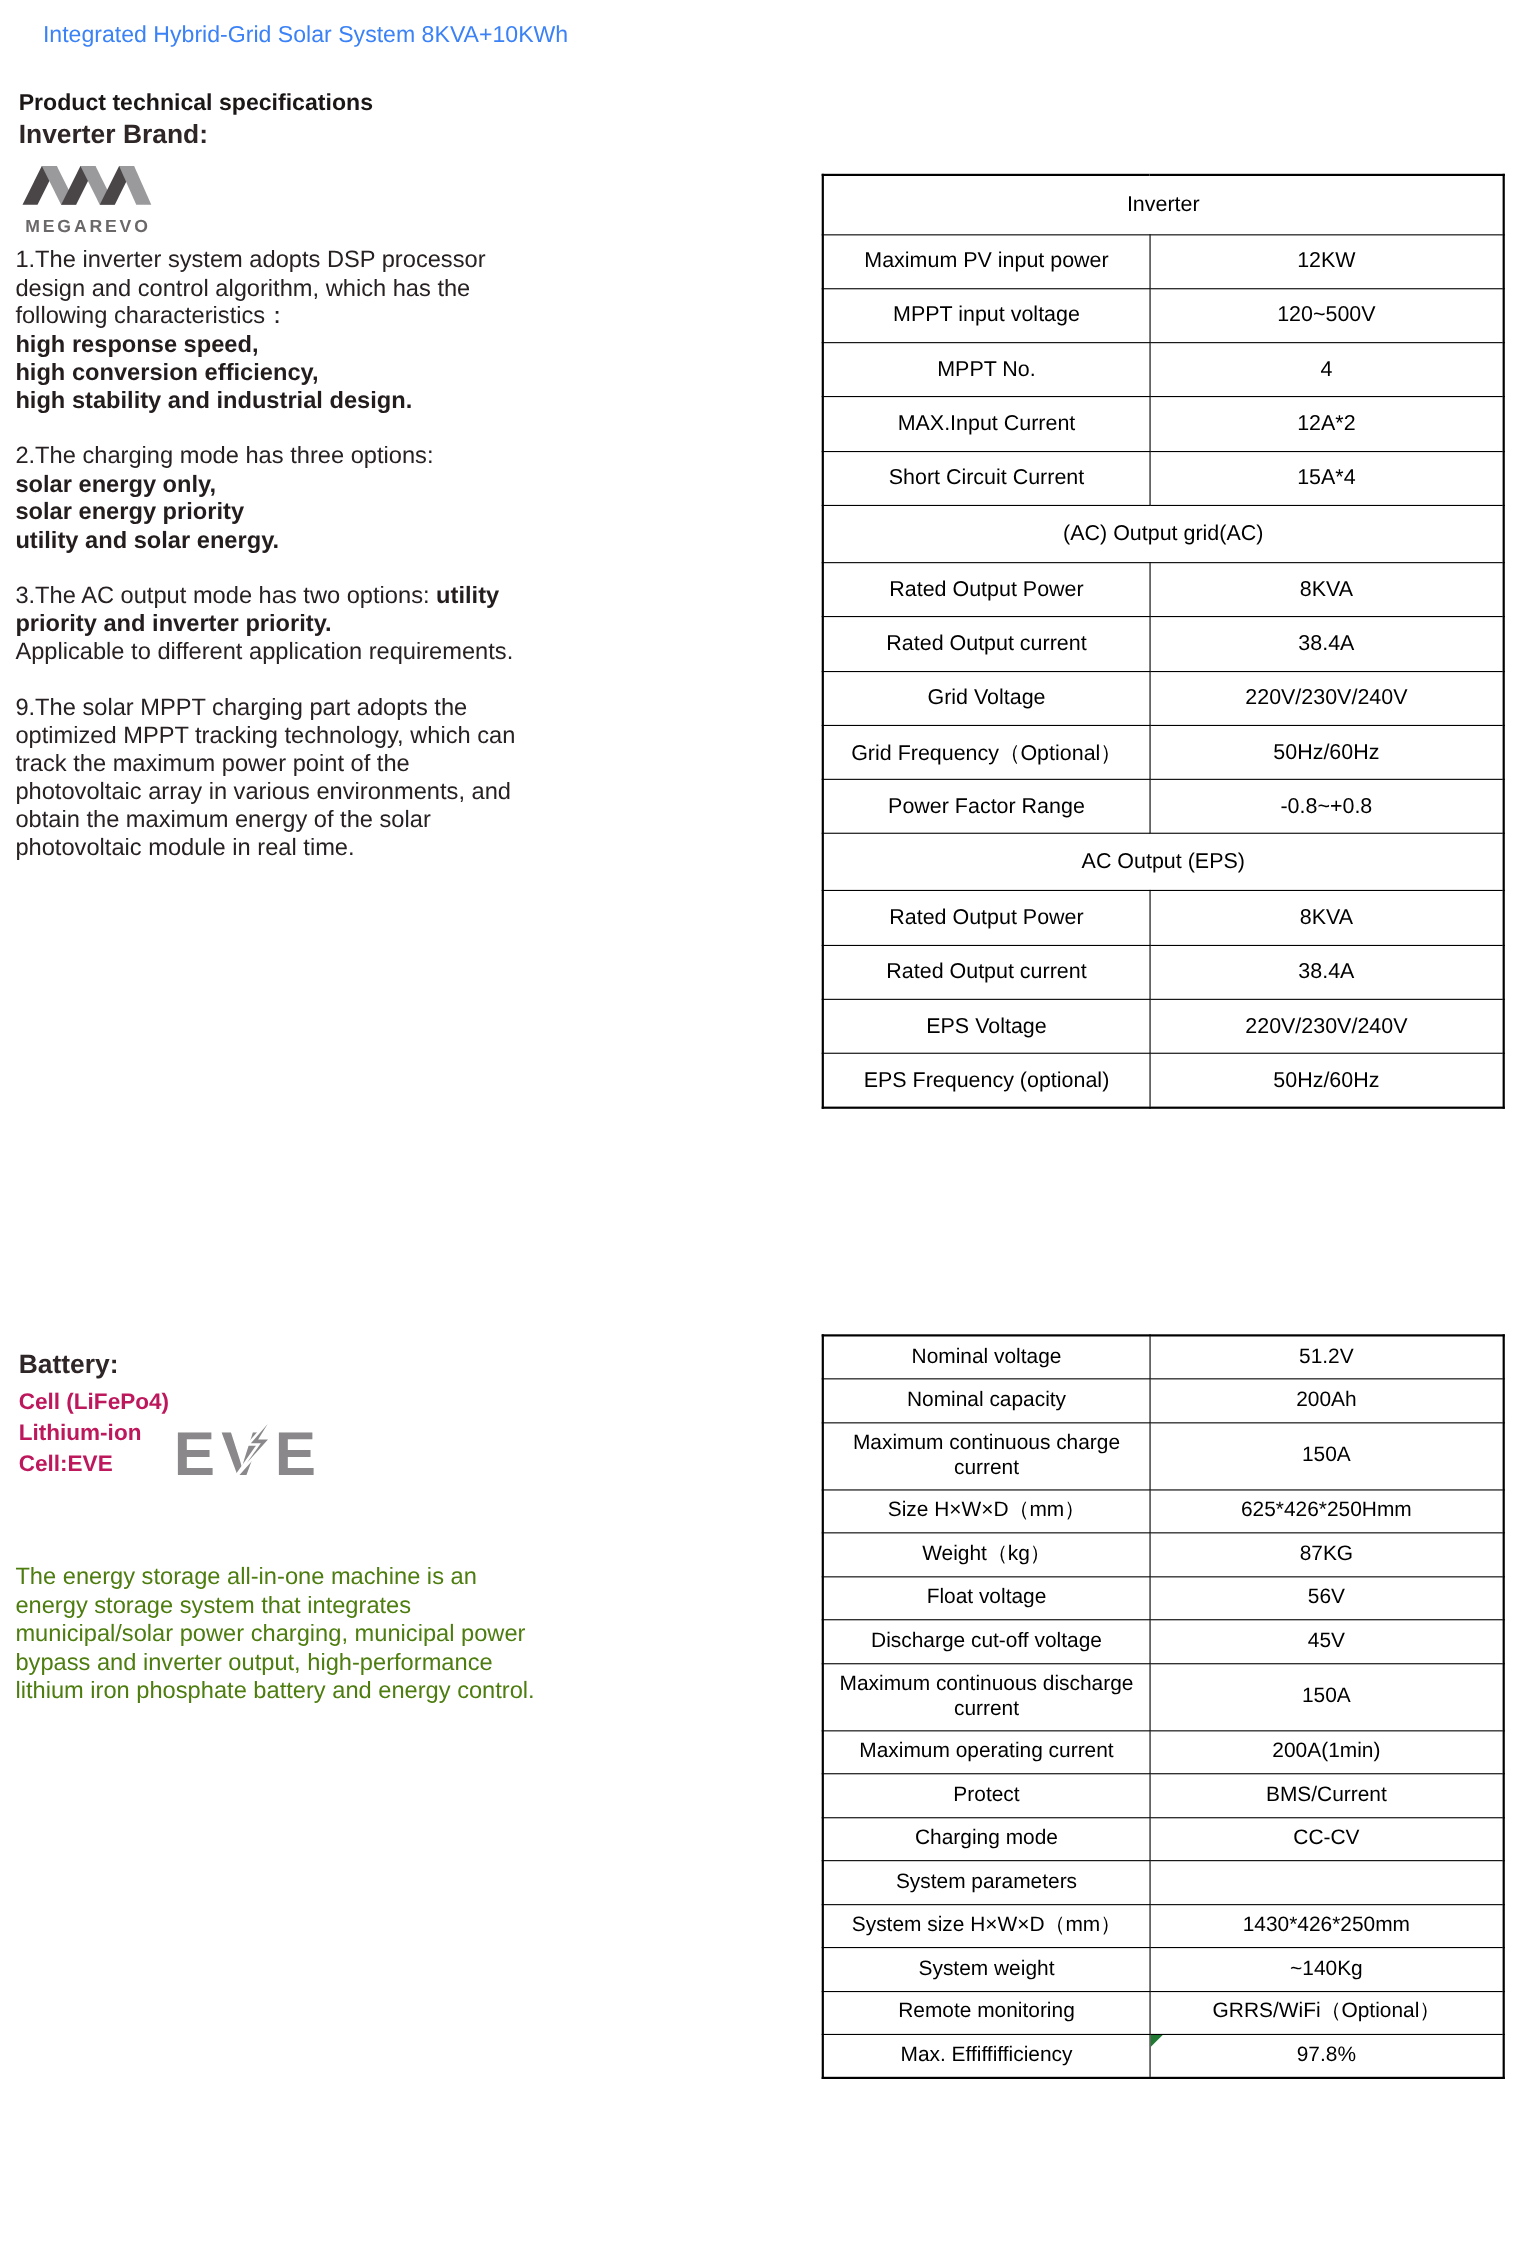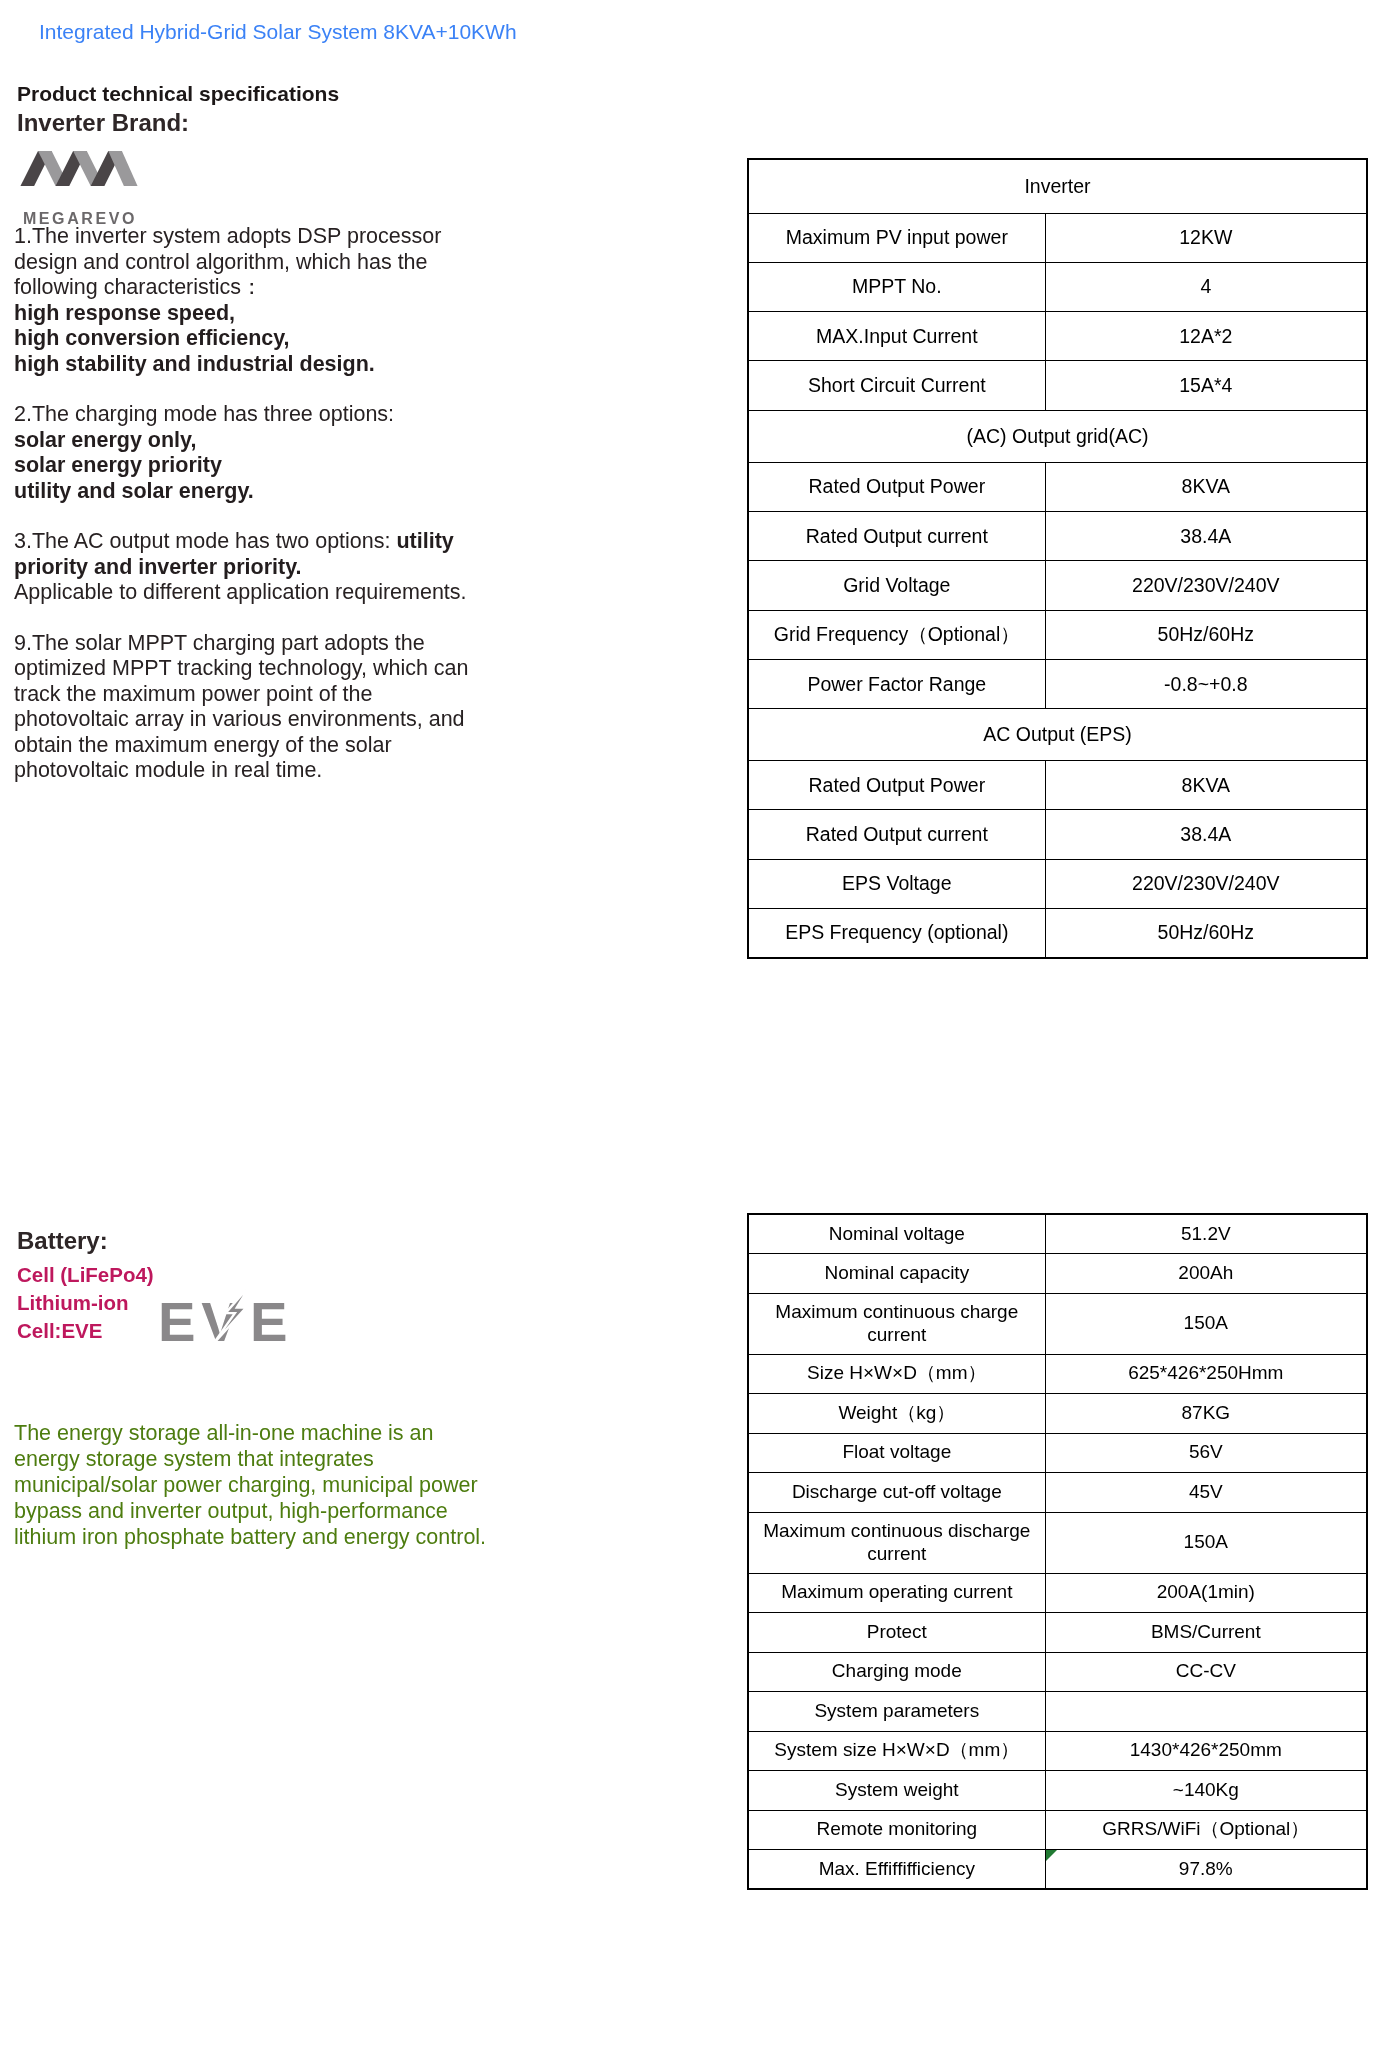--- a/index.html
+++ b/index.html
@@ -22,21 +22,21 @@
   .spec-heading{
     left:17px; top:82px;
     font-size:21px; font-weight:700; color:#1c1717;
   }
   .brand-label{
     left:17px; top:109px;
     font-size:24px; font-weight:700; color:#2e2627;
   }
   .megarevo{ left:20px; top:147px; width:120px; }
   .megarevo-text{
-    margin-top:19px;
+    margin-top:6px;
     font-size:16px; font-weight:700; color:#6b686a;
     letter-spacing:2.6px; text-align:center;
   }
   .paras{
     left:14px; top:224px; width:458px;
     font-size:21.5px; line-height:25.5px; color:#272122;
   }
   .paras p{margin:0 0 25px 0;}
   .b{font-weight:700; color:#231d1e;}
   .block{display:block;}
@@ -130,20 +130,24 @@
       </colgroup>
     <tbody>
         <tr class="inv-hdr">
           <td colspan="2">Inverter</td>
         </tr>
     <tr class="inv-kv">
           <td>Maximum PV input power</td>
           <td>12KW</td>
         </tr>
     <tr class="inv-kv">
+          <td>MPPT input voltage</td>
+          <td>120~500V</td>
+        </tr>
+    <tr class="inv-kv">
           <td>MPPT No.</td>
           <td>4</td>
         </tr>
     <tr class="inv-kv">
           <td>MAX.Input Current</td>
           <td>12A*2</td>
         </tr>
     <tr class="inv-kv">
           <td>Short Circuit Current</td>
           <td>15A*4</td>

